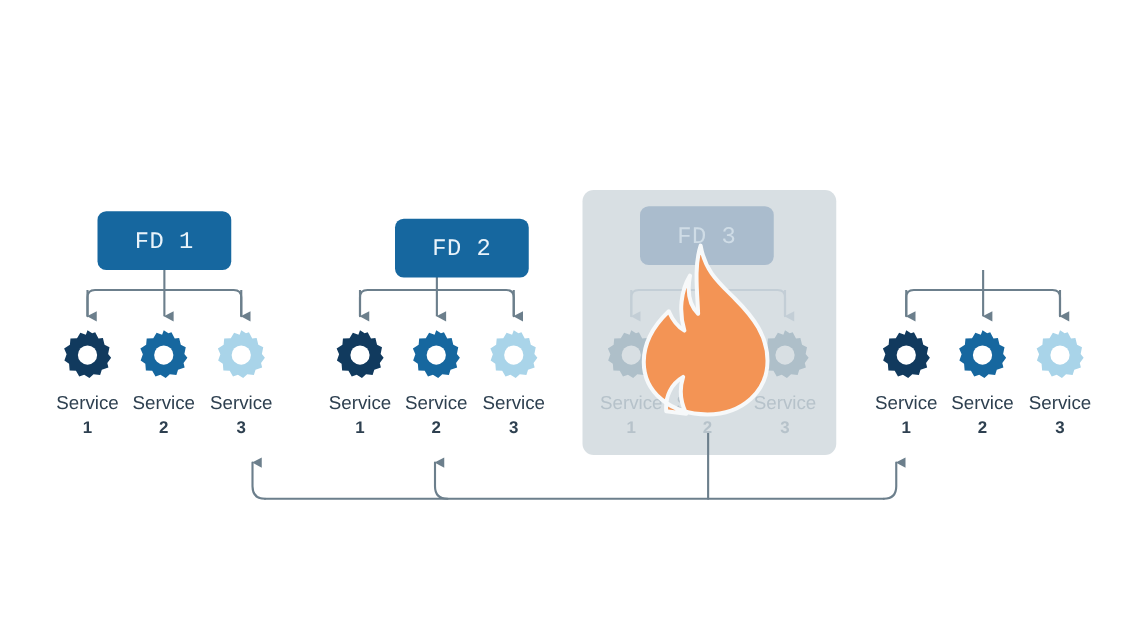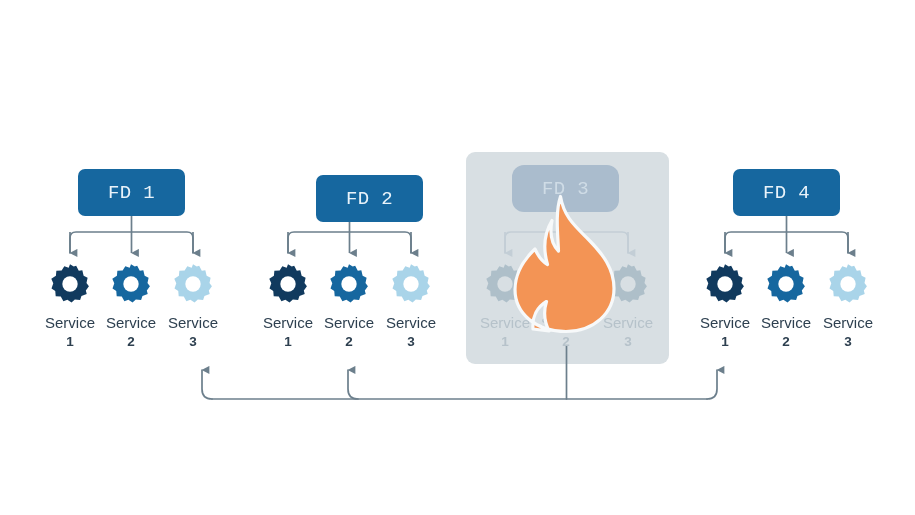--- a/index.html
+++ b/index.html
@@ -228,21 +228,21 @@
 
   <div class="service" style="left:368px; top:262px;">
     <svg class="gear" viewBox="0 0 100 100">
       <path fill="#a9d4e9" d="M50,5 L58.5,10.5 L64,8.5 L70,20 L78,19 L81,31.5 L90,36 L87.5,48 L93,55 L86,64.5 L88,72.5 L76,77 L73,86.5 L61,85 L53.5,92 L44,86 L35,89 L29,78.5 L17.5,78 L16.5,66 L8,60 L12,48.5 L7.5,38 L18,31.5 L19,20 L31,19.5 L37,9.5 L47,13 Z"></path>
       <circle cx="50" cy="50" r="17.5" fill="#ffffff"></circle>
     </svg>
     <span class="svc-name">Service</span>
     <span class="svc-num">3</span>
   </div>
 
-  <div class="fd-box is-failed" style="left:512px; top:165px;border-radius:12px;">
+  <div class="fd-box is-failed" style="left:512px; top:165px;">
     <span class="fd-label">FD 3</span>
   </div>
 
   <div class="service is-failed" style="left:462px; top:262px;">
     <svg class="gear" viewBox="0 0 100 100">
       <path fill="#aebfc9" d="M50,5 L58.5,10.5 L64,8.5 L70,20 L78,19 L81,31.5 L90,36 L87.5,48 L93,55 L86,64.5 L88,72.5 L76,77 L73,86.5 L61,85 L53.5,92 L44,86 L35,89 L29,78.5 L17.5,78 L16.5,66 L8,60 L12,48.5 L7.5,38 L18,31.5 L19,20 L31,19.5 L37,9.5 L47,13 Z"></path>
       <circle cx="50" cy="50" r="17.5" fill="#d8dfe3"></circle>
     </svg>
     <span class="svc-name">Service</span>
     <span class="svc-num">1</span>
@@ -269,23 +269,20 @@
   <svg class="flame" viewBox="0 0 113 142">
     <path fill="#f39455" stroke="#f7f9fa" stroke-width="3.2" stroke-linejoin="round" d="M52.5,3.5 C56,24 67,33 80,46 C95,61 106,76 106,95.5
              C106,120 86,138.5 58,138.5 C28,138.5 7,120.5 7,96.5
              C7,80 16,66.5 27,56 C30.5,64 35,69 39.5,71.5
              C35,56 36.5,40 44,27.5 C41,43 45,52.5 50.5,58
              C50,42.5 47,20 52.5,3.5 Z
              M41,138 C36,128 35.5,118 38.5,108.5
              C29,114 24,124 25,136 Z"></path>
   </svg>
 
-  <div class="fd-box" style="left:733px; top:169px;">
-    <span class="fd-label">FD 4</span>
-  </div>
 
   <div class="service" style="left:682px; top:262px;">
     <svg class="gear" viewBox="0 0 100 100">
       <path fill="#113a5e" d="M50,5 L58.5,10.5 L64,8.5 L70,20 L78,19 L81,31.5 L90,36 L87.5,48 L93,55 L86,64.5 L88,72.5 L76,77 L73,86.5 L61,85 L53.5,92 L44,86 L35,89 L29,78.5 L17.5,78 L16.5,66 L8,60 L12,48.5 L7.5,38 L18,31.5 L19,20 L31,19.5 L37,9.5 L47,13 Z"></path>
       <circle cx="50" cy="50" r="17.5" fill="#ffffff"></circle>
     </svg>
     <span class="svc-name">Service</span>
     <span class="svc-num">1</span>
   </div>
 

